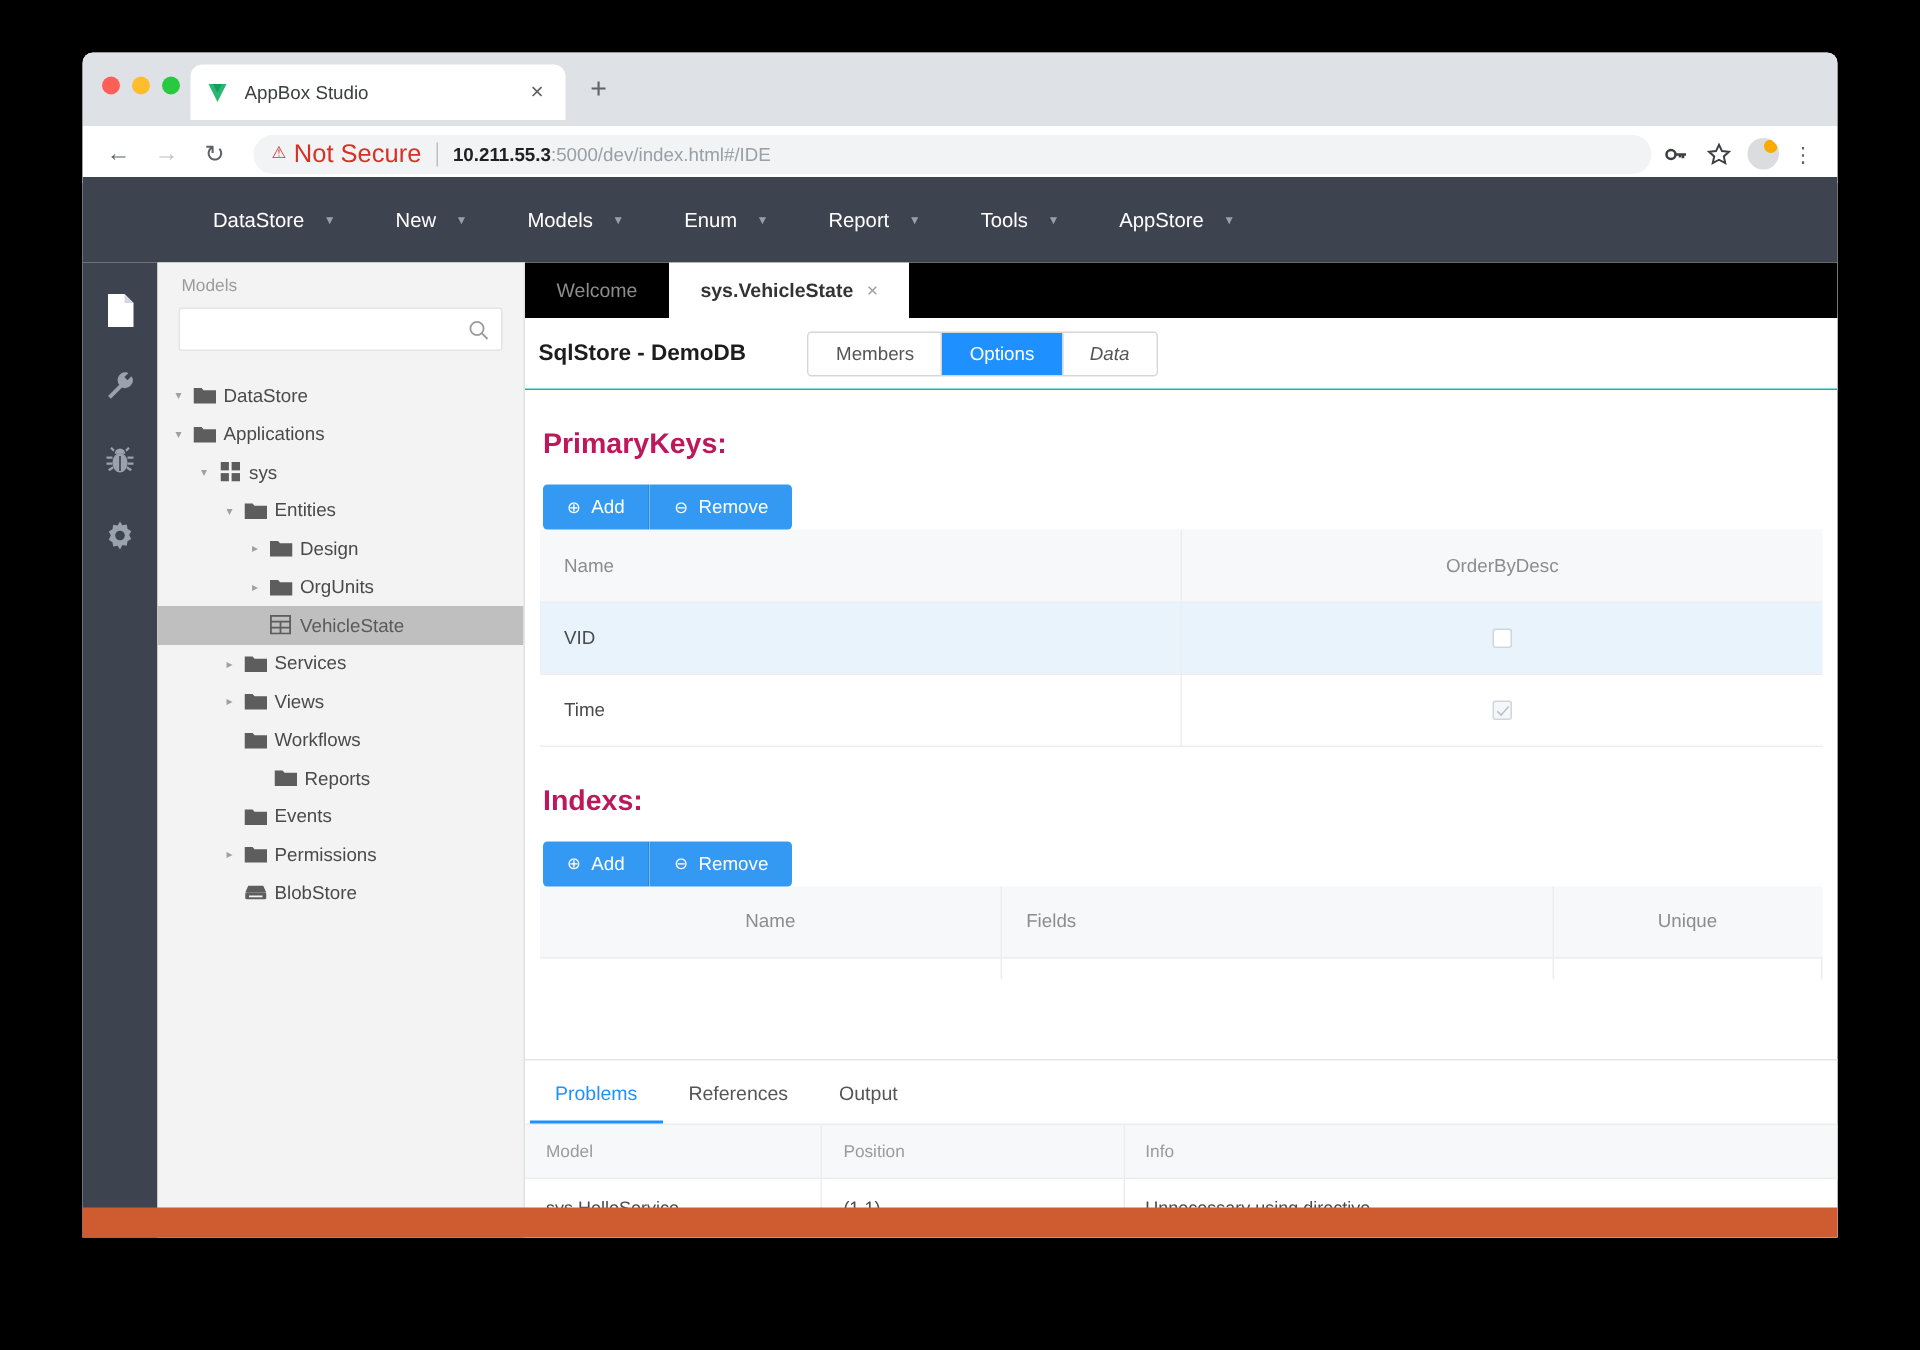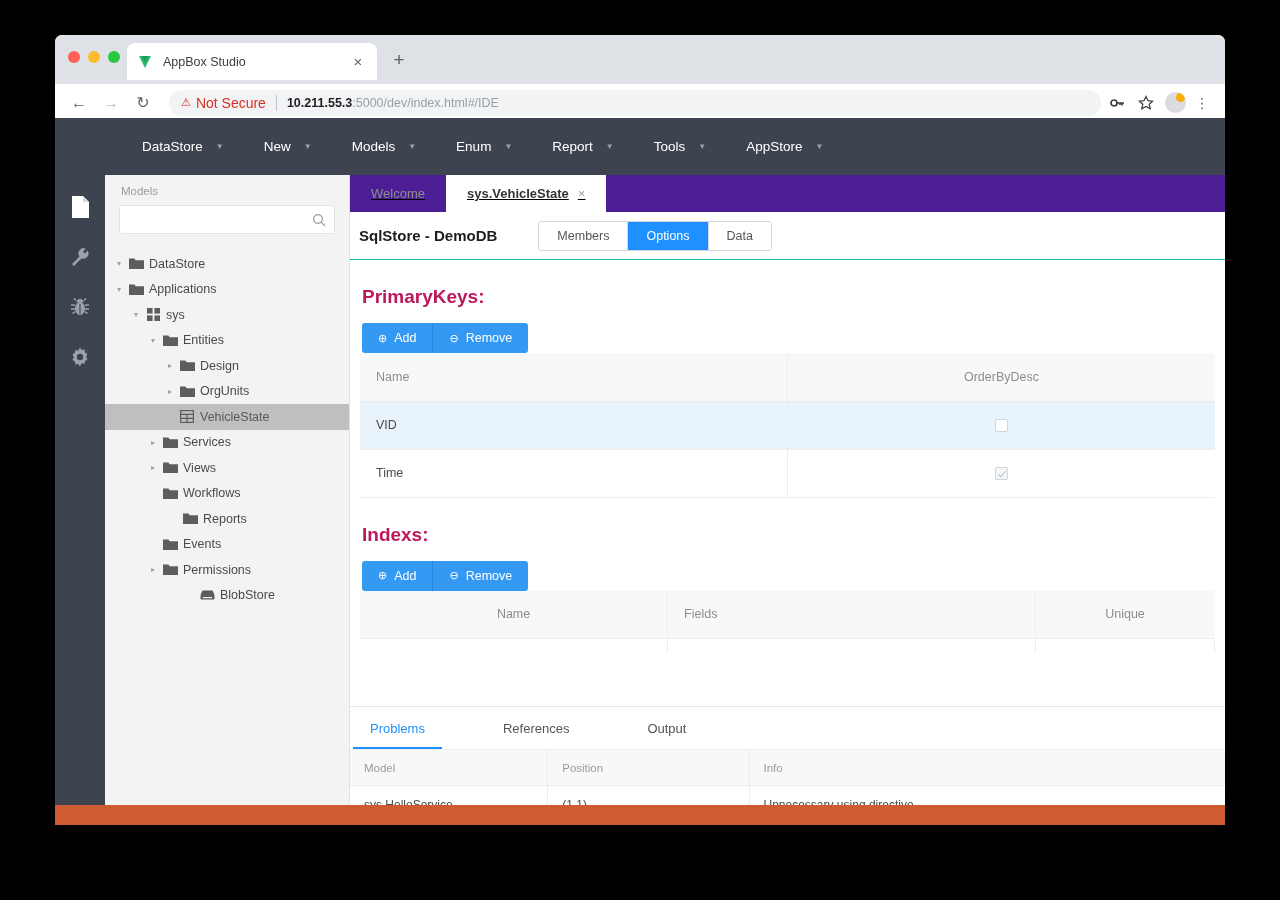--- a/index.html
+++ b/index.html
@@ -65,21 +65,21 @@
     display: flex; align-items: center; justify-content: center;
   }
   .navbtn.dim { color: #bdc1c6; }
   #omnibox {
     flex: 1 1 auto; height: 26px; margin-left: 8px;
     background: #f1f3f4; border-radius: 13px;
     display: flex; align-items: center; padding: 0 12px;
     overflow: hidden;
   }
   #warn-tri { color: #d93025; font-size: 11px; margin-right: 5px; line-height: 1; }
-  #not-secure { color: #d93025; font-size: 14px; white-space: nowrap; }
+  #not-secure { color: #d93025; font-size: 17px; white-space: nowrap; }
   #omni-sep { width: 1px; height: 16px; background: #bdc1c6; margin: 0 10px; }
   #url-host { color: #202124; font-size: 12.5px; font-weight: bold; white-space: nowrap; }
   #url-path { color: #9aa0a6; font-size: 12.5px; white-space: nowrap; }
   .tbicon {
     width: 26px; height: 26px; margin-left: 3px;
     display: flex; align-items: center; justify-content: center;
     color: #5f6368; font-size: 14px; flex: 0 0 auto;
   }
   #avatar {
     width: 21px; height: 21px; border-radius: 50%;
@@ -145,41 +145,41 @@
     height: 25.5px; display: flex; align-items: center;
     font-size: 12.5px; color: #4a4a4a; white-space: nowrap;
   }
   .tnode.selected { background: #bfbfbf; color: #5a5a5a; }
   .tw { width: 16px; flex: 0 0 auto; display: flex; align-items: center; justify-content: center; color: #a0a0a0; font-size: 8px; }
   .ticon { width: 18px; flex: 0 0 auto; display: flex; align-items: center; justify-content: center; margin-right: 4px; color: #5d5d5d; }
 
   
   #editor { flex: 1 1 auto; min-width: 0; display: flex; flex-direction: column; background: #fff; }
 
-  #doc-tabs { height: 37px; background: #4c1d95; display: flex; align-items: flex-start; flex: 0 0 auto; text-decoration: underline; }
+  #doc-tabs { height: 37px; background: #000000; display: flex; align-items: flex-start; flex: 0 0 auto; }
   .doc-tab {
     height: 37px; display: flex; align-items: center; gap: 9px;
     padding: 0 21px; font-size: 13px; color: #8d8d8d;
   }
   .doc-tab.active { background: #fff; color: #333; font-weight: bold; }
   .doc-tab .x { font-size: 13px; color: #9e9e9e; font-weight: normal; }
 
   #obj-head {
     height: 48px; flex: 0 0 auto; background: #fff;
     display: flex; align-items: center; padding-left: 9px;
     border-bottom: 1px solid #14b8a6;
   }
   #obj-title { font-size: 15px; font-weight: bold; color: #1d1d1d; margin-right: 41px; }
   #segmented { display: flex; border: 1px solid #d6d6d6; border-radius: 3px; overflow: hidden; }
   .seg {
     height: 28px; padding: 0 18px; display: flex; align-items: center;
     font-size: 12.5px; color: #555; background: #fff;
     border-right: 1px solid #d6d6d6;
   }
-  .seg:last-child { border-right: 0; }
+  .seg:last-child { border-right: 0; font-style: italic; }
   .seg.active { background: #1e90ff; color: #fff; }
 
   #pane-scroll { flex: 1 1 auto; overflow: hidden; padding: 0 10px 0 10px; min-height: 0; }
   .section-title { font-size: 19px; font-weight: bold; color: #be185d; margin: 26px 0 0 2px; }
 
   .btnbar { display: flex; margin: 15px 0 0 2px; }
   .abtn {
     height: 30px; background: #3399f3; color: #fff;
     display: flex; align-items: center; gap: 7px;
     padding: 0 16px; font-size: 12.5px;
@@ -214,21 +214,21 @@
   }
   .cbox.checked { background: #f4f6f8; }
   .cbox.checked::after {
     content: ""; position: absolute; left: 4px; top: 1px;
     width: 3px; height: 7px; border: solid #b8c0c9;
     border-width: 0 1.6px 1.6px 0; transform: rotate(42deg);
   }
 
   
   #bottom { flex: 0 0 auto; background: #fff; border-top: 1px solid #e6e6e6; }
-  #bot-tabs { display: flex; padding-left: 3px; height: 42px; align-items: center; gap: 44px; }
+  #bot-tabs { display: flex; padding-left: 3px; height: 42px; align-items: center; }
   .bot-tab {
     font-size: 13px; color: #555; padding: 0 17px;
     height: 42px; display: flex; align-items: center;
   }
   .bot-tab.active { color: #1e90ff; box-shadow: inset 0 -2px 0 #1e90ff; }
   #problems-table { width: 100%; border-collapse: collapse; table-layout: fixed; border-top: 1px solid #ededed; }
   #problems-table th {
     background: #f7f8fa; font-size: 11.5px; color: #9b9b9b; font-weight: normal;
     text-align: left; height: 36px; padding: 0 14px;
     border-bottom: 1px solid #ededed; border-right: 1px solid #ededed;
@@ -491,21 +491,21 @@
             </div>
             <div class="tnode" style="padding-left: 40px;">
               <span class="tw">▸</span>
               <span class="ticon">
                 <svg width="15" height="13" viewBox="0 0 15 13">
                   <path d="M0 1.6h5.4l1.3 1.6H15V12H0Z" fill="#5d5d5d"></path>
                 </svg>
               </span>
               <span>Permissions</span>
             </div>
-            <div class="tnode" style="padding-left: 40px; margin-left: 37px;">
+            <div class="tnode" style="padding-left: 40px;">
               <span class="tw"></span>
               <span class="ticon">
                 <svg width="15" height="12" viewBox="0 0 15 12">
                   <path d="M2.5 1.5h10l2 4.5H0.5Z" fill="#5d5d5d"></path>
                   <rect x="0.5" y="6" width="14" height="4.5" rx="1" fill="#5d5d5d"></rect>
                   <rect x="3" y="8" width="9" height="1.2" fill="#f3f3f3"></rect>
                 </svg>
               </span>
               <span>BlobStore</span>
             </div>

